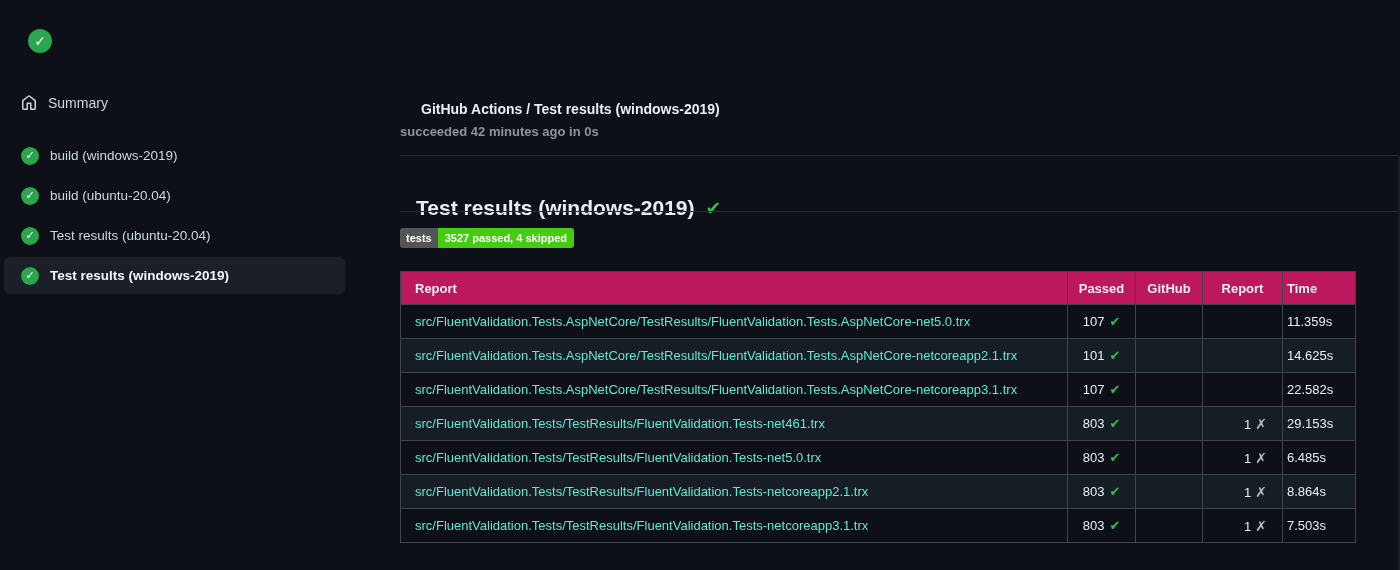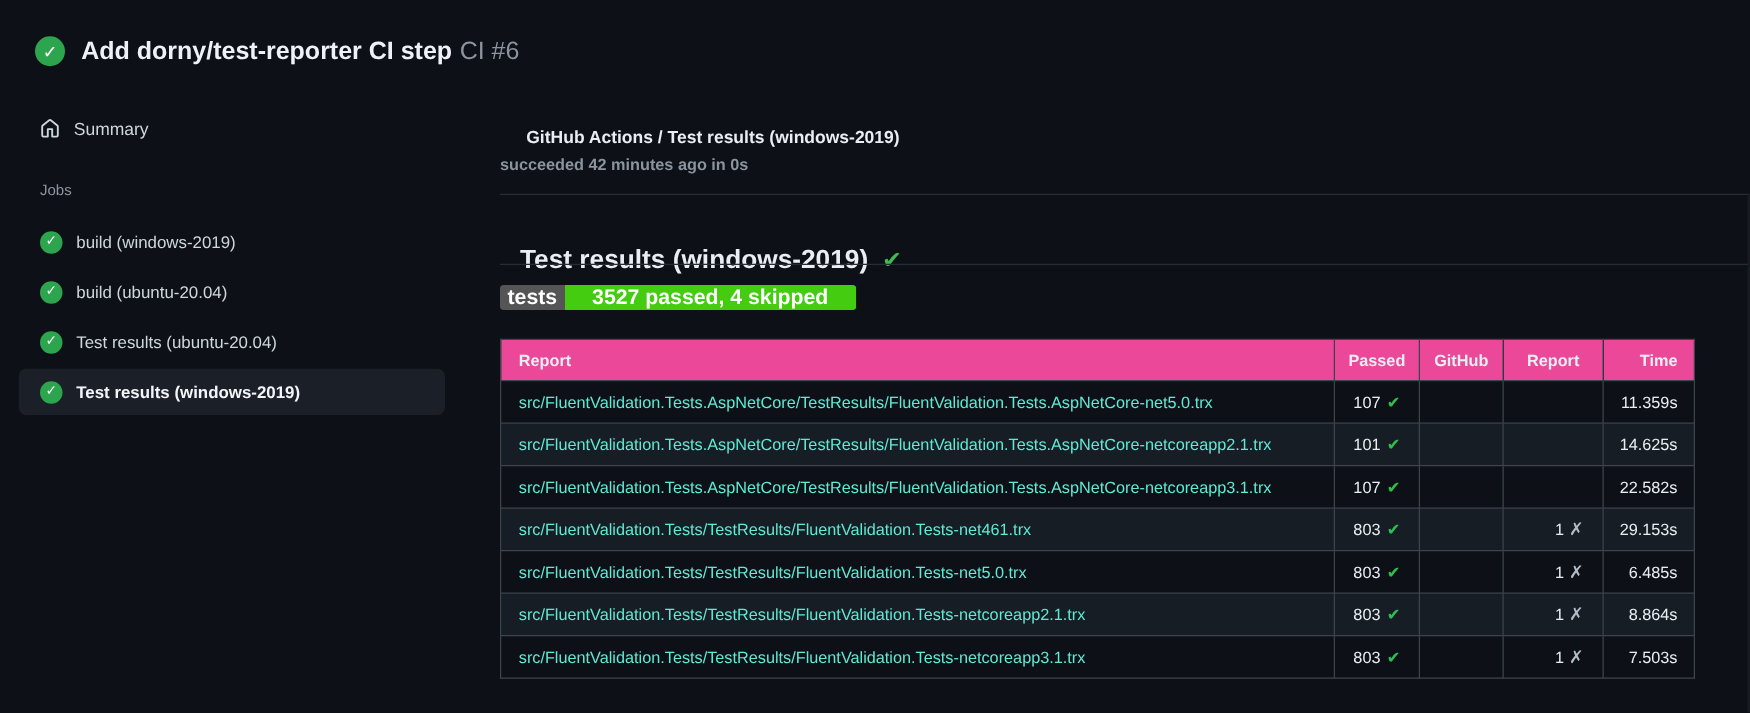--- a/index.html
+++ b/index.html
@@ -15,21 +15,21 @@
   .status-circle {
     width:24px; height:24px; border-radius:50%; background:#2da44e; color:#ffffff;
     display:flex; align-items:center; justify-content:center;
     font-size:14px; font-weight:700; flex:none; line-height:1;
   }
   .status-circle.sm { width:18px; height:18px; font-size:11px; }
   .run-title { margin:0; font-size:20px; font-weight:700; color:#eef1f6; white-space:nowrap; }
   .run-number { color:#8b949e; font-weight:400; margin-left:6px; }
 
   
-  .sidebar { position:absolute; top:85px; left:15px; width:341px; }
+  .sidebar { position:absolute; top:85px; left:4px; width:341px;text-align:right; }
   .summary-item {
     display:flex; align-items:center; gap:11px; padding:8px 17px;
     font-size:14px; color:#ced6de; height:36px; border-radius:6px; cursor:pointer;
   }
   .home-icon { width:16px; height:16px; flex:none; }
   .jobs-label { margin:24px 0 0; padding:0 17px; font-size:12px; color:#8b949e; }
   .job-list { margin-top:16px; }
   .job-item {
     display:flex; align-items:center; gap:11px; padding:0 17px; height:37px;
     margin-bottom:3px; font-size:13.5px; border-radius:6px; color:#ced6de; cursor:pointer;
@@ -45,69 +45,67 @@
   .section-title {
     position:absolute; left:400px; top:180px; margin:16px;
     font-size:21px; font-weight:600; color:#e9eef3; white-space:nowrap;
   }
   .section-check { color:#3fb950; font-weight:700; font-size:19px; margin-left:11px; }
 
   
   .badge {
     position:absolute; left:400px; top:228px; height:20px;
     display:inline-flex; border-radius:3px; overflow:hidden;
-    font-size:17px; font-weight:600; color:#ffffff; line-height:20px; white-space:nowrap;
+    font-size:11px; font-weight:600; color:#ffffff; line-height:20px; white-space:nowrap;
   }
   .badge-label { background:#555555; padding:0 6px; }
-  .badge-value { background:#44cc11; padding:0 22px; }
+  .badge-value { background:#44cc11; padding:0 7px; }
 
   
   .results-table {
     position:absolute; left:400px; top:271px; width:955px;
     border-collapse:collapse; table-layout:fixed; font-size:13px;
   }
   .results-table th, .results-table td { border:1px solid #3d444d; overflow:hidden; white-space:nowrap; }
-  .results-table th { height:33px; font-weight:700; color:#e9eef3; background:#ec4899; }
+  .results-table th { height:33px; font-weight:700; color:#e9eef3; background:#be185d; }
   .results-table td { height:34px; color:#e9eef3; }
   .results-table tbody tr:nth-child(odd)  { background:#0d1117; }
   .results-table tbody tr:nth-child(even) { background:#171d25; }
   .col-report  { width:667px; }
   .col-passed  { width:68px; }
   .col-failed  { width:67px; }
   .col-skipped { width:80px; }
   .col-time    { width:73px; }
   th.c-report, td.c-report { text-align:left; padding:0 14px; }
   td.c-report a { color:#5eead4; text-decoration:none; }
   th.c-passed, td.c-passed, th.c-failed, td.c-failed, th.c-skipped { text-align:center; padding:0 4px; }
   td.c-skipped { text-align:right; padding:0 15px 0 4px; }
-  th.c-time, td.c-time { text-align:right; padding:0 13px 0 4px; }
+  th.c-time, td.c-time { text-align:left; padding:0 13px 0 4px; }
   .check-icon { color:#2fbf4f; font-weight:700; margin-left:5px; }
   .cross-icon { color:#b4bcc6; font-weight:700; margin-left:4px; font-size:14px; }
 
   .right-edge { position:absolute; right:0; top:155px; bottom:0; width:2px; background:#171c23; }
 </style>
 </head>
 <body>
 
 <header class="run-header">
   <span class="status-circle">
       <span>✓</span>
     </span>
-  <h1 class="run-title"><span>Add dorny/test-reporter CI step</span><span class="run-number">CI #6</span></h1>
 </header>
 
 <nav class="sidebar">
   <div class="summary-item">
     <svg class="home-icon" viewBox="0 0 16 16" fill="#ced6de" aria-hidden="true">
       <path d="M6.906.664a1.749 1.749 0 0 1 2.187 0l5.25 4.2c.415.332.657.835.657 1.367v7.019A1.75 1.75 0 0 1 13.25 15h-3.5a.75.75 0 0 1-.75-.75V9H7v5.25a.75.75 0 0 1-.75.75h-3.5A1.75 1.75 0 0 1 1 13.25V6.23c0-.531.242-1.034.657-1.366l5.25-4.2Zm1.25 1.171a.25.25 0 0 0-.312 0l-5.25 4.2a.25.25 0 0 0-.094.196v7.019c0 .138.112.25.25.25H5.5V8.25a.75.75 0 0 1 .75-.75h3.5a.75.75 0 0 1 .75.75v5.25h2.75a.25.25 0 0 0 .25-.25V6.23a.25.25 0 0 0-.094-.195Z"></path>
     </svg>
     <span>Summary</span>
   </div>
 
-  <div class="jobs-label">Jobs</div>
 
   <div class="job-list">
     <div class="job-item">
       <span class="status-circle sm">
           <span>✓</span>
         </span>
       <span>build (windows-2019)</span>
     </div>
     <div class="job-item">
       <span class="status-circle sm">

